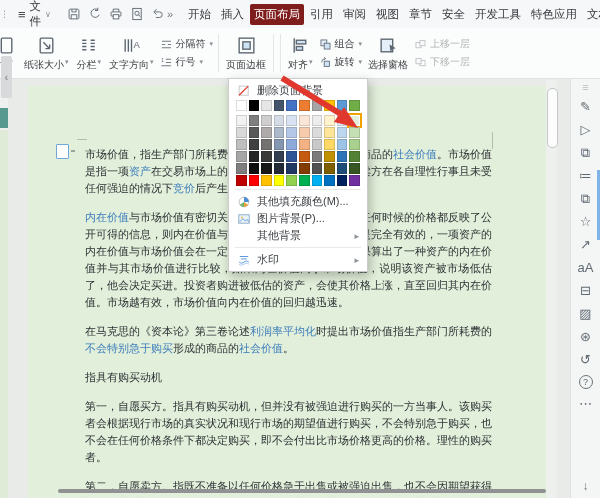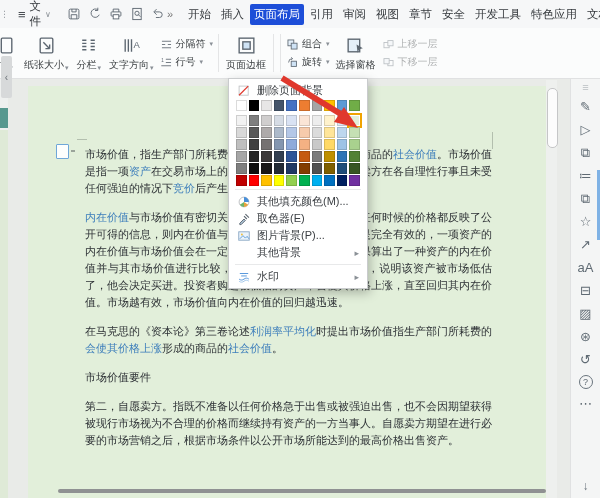--- a/index.html
+++ b/index.html
@@ -13,30 +13,30 @@
   .file-btn{display:flex;align-items:center;gap:4px;margin-left:6px;padding:2px 4px;cursor:default}
   .hamburger{font-size:13px;color:#4a4f54}
   .chev{font-size:8px;color:#8a9096}
   .tb-div{width:1px;height:14px;background:#dcdee0;margin:0 6px}
   .qicons{display:flex;align-items:center;gap:7px}
   .qicon{width:14px;height:14px;display:inline-block}
   .qicon svg{width:100%;height:100%}
   .more-chev{color:#777;font-size:11px;margin-left:2px}
   .tabs{display:flex;align-items:center;margin-left:10px}
   .tab{padding:3px 4px;margin:0 1px;white-space:nowrap;border-radius:2px}
-  .tab.active{background:#1d4ed8;color:#fff}
+  .tab.active{background:#7f1d1d;color:#fff}
 
   
   .ribbon{position:absolute;top:28px;left:0;right:0;height:50px;background:#fbfcfc;
           border-bottom:1px solid #e0e1e2;display:flex;align-items:center;overflow:hidden;padding-left:2px}
   .ritem{display:flex;flex-direction:column;align-items:center;justify-content:center;
          padding:2px 3px;margin:0 1px;border-radius:3px;height:44px;box-sizing:border-box}
   .ritem .ic{width:21px;height:21px}
   .ritem .ic svg{width:100%;height:100%}
-  .rlabel{font-size:10px;color:#3c4043;margin-top:2px;white-space:nowrap;display:flex;align-items:flex-end}
+  .rlabel{font-size:10px;color:#3c4043;margin-top:2px;white-space:nowrap;display:flex;align-items:flex-start}
   .caret{font-size:7px;color:#8a9096;margin-left:1px}
   .ritem.active{background:#dbdcdd;box-shadow:inset 0 0 0 1px #c7c8c9}
   .ritem.cut{margin-left:-10px}
   .rstack{display:flex;flex-direction:column;justify-content:center;gap:4px;margin:4px 2px}
   .sitem{display:flex;align-items:center;font-size:10px;color:#3c4043;gap:3px;white-space:nowrap}
   .sitem .ic{width:13px;height:13px}
   .sitem .ic svg{width:100%;height:100%}
   .sitem.disabled{opacity:.4}
   .rsep{width:1px;height:38px;background:#e4e5e6;margin:0 3px;flex:none}
   .collapse-handle{position:absolute;left:1px;top:56px;width:11px;height:42px;background:#d7d9da;
@@ -191,20 +191,28 @@
     <div class="rsep"></div>
     <div class="ritem">
       <div class="ic"><svg viewBox="0 0 20 20" fill="none" stroke="#5c6670" stroke-width="1.3">
           <rect x="3" y="3" width="14" height="14"></rect>
           <rect x="6.5" y="6.5" width="7" height="7" fill="#cfe3f5"></rect>
         </svg></div>
       <div class="rlabel">页面边框</div>
     </div>
     <div class="rsep"></div>
     <div class="rsep"></div>
+    <div class="ritem">
+      <div class="ic"><svg viewBox="0 0 20 20" fill="none" stroke="#5c6670" stroke-width="1.3">
+          <path d="M4 3v14"></path>
+          <rect x="6" y="5" width="9" height="3.5" fill="#cfe3f5"></rect>
+          <rect x="6" y="11" width="6" height="3.5" fill="#cfe3f5"></rect>
+        </svg></div>
+      <div class="rlabel">对齐<span class="caret">▾</span></div>
+    </div>
     <div class="rstack">
       <div class="sitem">
         <span class="ic"><svg viewBox="0 0 20 20" fill="none" stroke="#5c6670" stroke-width="1.3">
             <rect x="3" y="3" width="9" height="9" fill="#e4eff9"></rect>
             <rect x="8" y="8" width="9" height="9" fill="#cfe3f5"></rect>
           </svg></span>
         <span>组合</span>
         <span class="caret">▾</span>
       </div>
       <div class="sitem">
@@ -248,22 +256,23 @@
   <div class="green"></div>
 </div>
 
 <div class="page"></div>
 <div class="mark-h"></div>
 <div class="mark-v"></div>
 <div class="doc-marker"></div>
 <div class="doc-text" id="doc-text">
     <div class="para"><span>市场价值，指生产部门所耗费的社会必要劳动时间生产的商品的</span><span class="link">社会价值</span><span>。市场价值是指一项</span><span class="link">资产</span><span>在交易市场上的价格，它是自愿买方和自愿卖方在各自理性行事且未受任何强迫的情况下</span><span class="link">竞价</span><span>后产生的双方都能接受的价格。</span></div>
     <div class="para"><span class="link">内在价值</span><span>与市场价值有密切关系。假若市场上所有</span><span class="link">资产</span><span>在任何时候的价格都反映了公开可得的信息，则内在价值与市场价值相等。然而市场不是完全有效的，一项资产的内在价值与市场价值会在一定时期内发生背离。投资者如果算出了一种资产的内在价值并与其市场价值进行比较，如果内在价值高于市场价值，说明该资产被市场低估了，他会决定买进。投资者购进被低估的资产，会使其价格上涨，直至回归其内在价值。市场越有效，市场价值向内在价值的回归越迅速。</span></div>
-    <div class="para"><span>在马克思的《资本论》第三卷论述</span><span class="link">利润率平均化</span><span>时提出市场价值指生产部门所耗费的</span><span class="link">会使其价格上涨</span><span>形成的商品的</span><span class="link">社会价值</span><span>。</span></div>
-    <div class="para heading"><span>市场价值要件</span></div>
+    <div class="para"><span>在马克思的《资本论》第三卷论述</span><span class="link">利润率平均化</span><span>时提出市场价值指生产部门所耗费的</span><span class="link">不会特别急于购买</span><span>形成的商品的</span><span class="link">社会价值</span><span>。</span></div>
+    <div class="para heading"><span>指具有购买动机</span></div>
+    <div class="para"><span>第一，自愿买方。指具有购买动机，但并没有被强迫进行购买的一方当事人。该购买者会根据现行市场的真实状况和现行市场的期望值进行购买，不会特别急于购买，也不会在任何价格条件下都决定购买，即不会付出比市场价格更高的价格。理性的购买者。</span></div>
     <div class="para"><span>第二，自愿卖方。指既不准备以任何价格急于出售或被强迫出售，也不会因期望获得被现行市场视为不合理的价格而继续持有资产的一方当事人。自愿卖方期望在进行必要的市场营销之后，根据市场条件以公开市场所能达到的最高价格出售资产。</span></div>
   </div>
 
 <div class="vtrack"></div>
 <div class="vthumb"></div>
 <div class="hthumb"></div>
 <div class="edge-blue"></div>
 
 <div class="sidebar" id="sidebar">
     <div class="sb-ic handle">≡</div>
@@ -385,27 +394,20 @@
       <span class="dic"><svg viewBox="0 0 20 20" fill="none" stroke="#5c6670" stroke-width="1.3">
           <circle cx="10" cy="10" r="7" fill="#fff" stroke="#b9bcbf"></circle>
           <path d="M10 3a7 7 0 0 1 7 7h-7z" fill="#4a90d9" stroke="none"></path>
           <path d="M10 10l6 4a7 7 0 0 1-6 3z" fill="#e8a33d" stroke="none"></path>
           <path d="M10 10l-6 4a7 7 0 0 0 6 3z" fill="#6fb36a" stroke="none"></path>
         </svg></span>
       <span>其他填充颜色(M)...</span>
     </div>
     <div class="d-item">
       <span class="dic"><svg viewBox="0 0 20 20" fill="none" stroke="#5c6670" stroke-width="1.3">
-          <path d="M4 16l6-6 2 2-6 6H4z" fill="#a9bfd2"></path>
-          <path d="M10 6l4 4M12 3l5 5" stroke-width="1.6"></path>
-        </svg></span>
-      <span>取色器(E)</span>
-    </div>
-    <div class="d-item">
-      <span class="dic"><svg viewBox="0 0 20 20" fill="none" stroke="#5c6670" stroke-width="1.3">
           <rect x="2.5" y="4" width="15" height="12" fill="#eaf3fb" stroke="#8aa8c4"></rect>
           <circle cx="7" cy="8" r="1.4" fill="#f0c040" stroke="none"></circle>
           <path d="M4 14l4.5-4.5 3.5 3.5 2.5-2.5 2.5 3.5" stroke="#5a9bd5"></path>
         </svg></span>
       <span>图片背景(P)...</span>
     </div>
     <div class="d-item">
       <span class="noic"></span>
       <span>其他背景</span>
       <span class="sub-arrow">▸</span>

